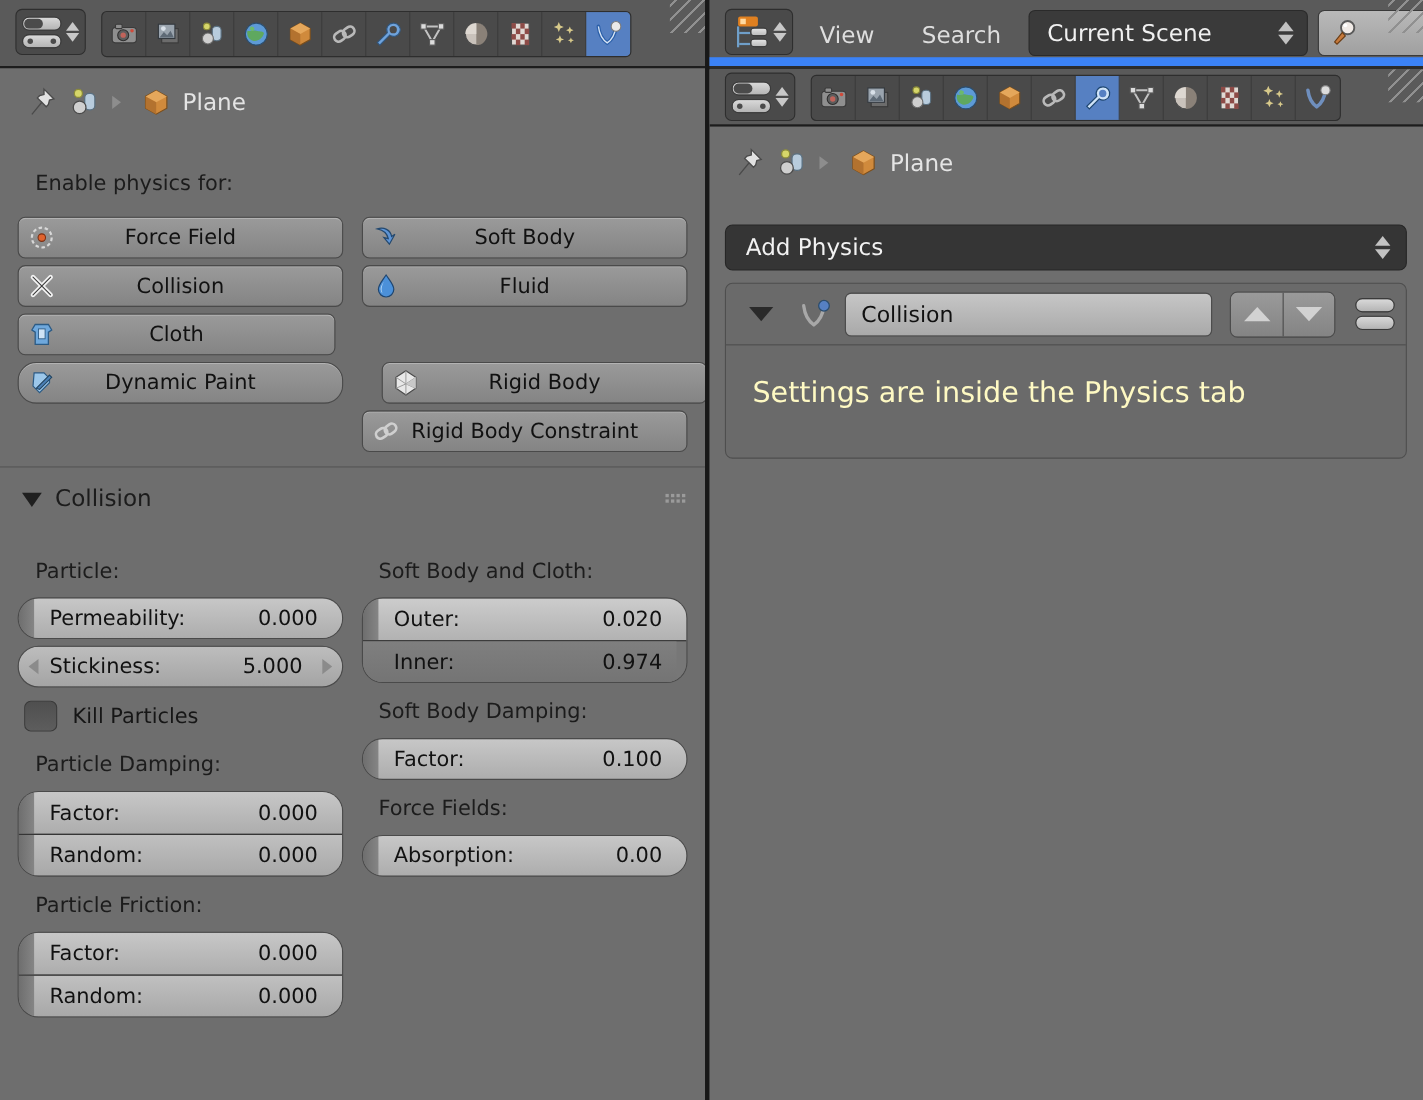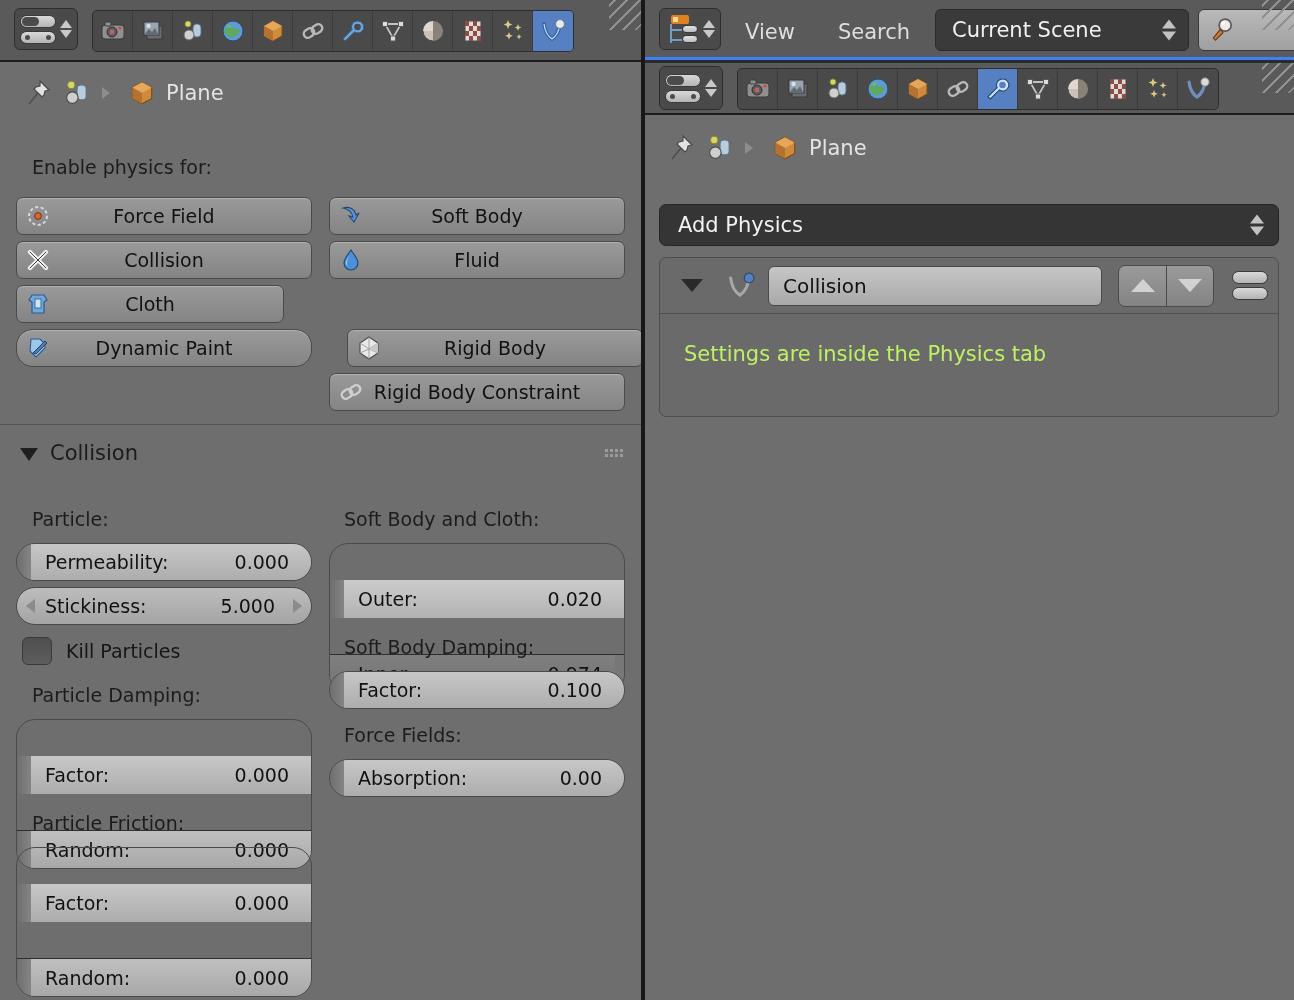--- a/index.html
+++ b/index.html
@@ -110,21 +110,21 @@
   }
   .slider .fill{position:absolute;left:0;top:0;bottom:0;background:linear-gradient(#c3c3c3,#a8a8a8);}
   .slider .lft{position:absolute;left:0;top:0;bottom:0;width:14px;background:linear-gradient(90deg,#6e6e6e,#858585);}
   .slider .nm{position:relative;margin-left:28px;}
   .slider .vl{position:relative;margin-left:auto;margin-right:22px;}
   .slider.dark{background:#777;}
   .slider.dark .fill{background:linear-gradient(#8e8e8e,#7d7d7d);}
 
   
   .group{border-radius:19px;overflow:hidden;border:1px solid #4a4a4a;}
-  .group .slider{border:none;border-radius:0;margin-top:36px;}
+  .group .slider{border:none;border-radius:0;}
   .group .slider + .slider{border-top:1px solid #2e2e2e;}
 
   
   .slider.hover{background:linear-gradient(#bdbdbd,#a4a4a4);}
   .slider.hover .ar{position:absolute;top:50%;transform:translateY(-50%);}
   .slider.hover .ar.l{left:9px;width:0;height:0;border-top:7px solid transparent;border-bottom:7px solid transparent;border-right:9px solid #8b8b8b;}
   .slider.hover .ar.r{right:9px;width:0;height:0;border-top:7px solid transparent;border-bottom:7px solid transparent;border-left:9px solid #8b8b8b;}
 
   
   .cbx{width:30px;height:28px;border-radius:6px;background:linear-gradient(#4f4f4f,#5d5d5d);border:1px solid #3a3a3a;}
@@ -153,21 +153,21 @@
   .modbox{border:1px solid #4e4e4e;border-radius:7px;background:#6a6a6a;}
   .modhdr{display:flex;align-items:center;gap:0;padding:0 10px;height:56px;border-bottom:1px solid #4e4e4e;}
   .namefield{
     flex:1;height:40px;border-radius:6px;border:1px solid #4a4a4a;
     background:linear-gradient(#c6c6c6,#a9a9a9);
     display:flex;align-items:center;padding-left:14px;font-size:20px;color:#111;
   }
   .updn2{display:flex;border:1px solid #4a4a4a;border-radius:7px;overflow:hidden;background:linear-gradient(#9a9a9a,#848484);}
   .updn2 > div{width:47px;height:40px;display:flex;align-items:center;justify-content:center;}
   .updn2 > div + div{border-left:1px solid #4a4a4a;}
-  .modbody{padding:28px 24px;font-size:21px;color:#bef264;}
+  .modbody{padding:28px 24px;font-size:26px;color:#fef9c3;}
 
   .vsep{position:absolute;background:#181818;}
 </style>
 </head>
 <body>
 
 <div id="root">
 
   <div class="area" style="left:0;top:0;width:641px;height:1000px;background:#6e6e6e;">
 
@@ -338,21 +338,21 @@
     <div class="btn" style="position:absolute;left:16px;top:241px;width:296px;">
       <span class="ic">
         <svg width="26" height="26" viewBox="0 0 26 26">
             <path d="M5 5l16 16M21 5L5 21" stroke="#f2f2f2" stroke-width="4.2" stroke-linecap="round"></path>
             <path d="M5 5l16 16M21 5L5 21" stroke="#3a3a3a" stroke-width="1" stroke-linecap="round"></path>
           </svg>
       </span>
       <span>Collision</span>
     </div>
 
-    <div class="btn" style="position:absolute;left:16px;top:285px;width:268px;">
+    <div class="btn" style="position:absolute;left:16px;top:285px;width:289px;">
       <span class="ic">
         <svg width="26" height="26" viewBox="0 0 26 26">
             <path d="M7 4h12l3 5-3 2v11H7V11L4 9z" fill="#6fa8dc" stroke="#2c5b85" stroke-width="1.2"></path>
             <rect x="10" y="8" width="6" height="9" fill="#cfe3f5" stroke="#2c5b85" stroke-width=".8"></rect>
           </svg>
       </span>
       <span>Cloth</span>
     </div>
 
     <div class="btn" style="position:absolute;left:16px;top:329px;width:296px;border-radius:17px;">
@@ -510,21 +510,21 @@
     <div class="slider" style="position:absolute;left:329px;top:759px;width:296px;">
       <div class="lft"></div>
       <div class="fill" style="left:14px;right:0;background:linear-gradient(#c7c7c7,#adadad);"></div>
       <span class="nm">Absorption:</span>
       <span class="vl">0.00</span>
     </div>
   </div>
 
   <div class="vsep" style="left:641px;top:0;width:4px;height:1000px;"></div>
 
-  <div class="area" style="left:645px;top:0;width:649px;height:60px;background:#5a5a5a;border-bottom:3px solid #3b82f6;">
+  <div class="area" style="left:645px;top:0;width:649px;height:60px;background:#5a5a5a;border-bottom:8px solid #3b82f6;">
     <div style="position:absolute;left:14px;top:8px;">
       <div class="edsel outl">
         <div class="ol">
           <div class="orange"></div>
             <div class="vline"></div>
           <div class="r1"></div>
             <div class="r2"></div>
           <div class="b1"></div>
             <div class="b2"></div>
         </div>

